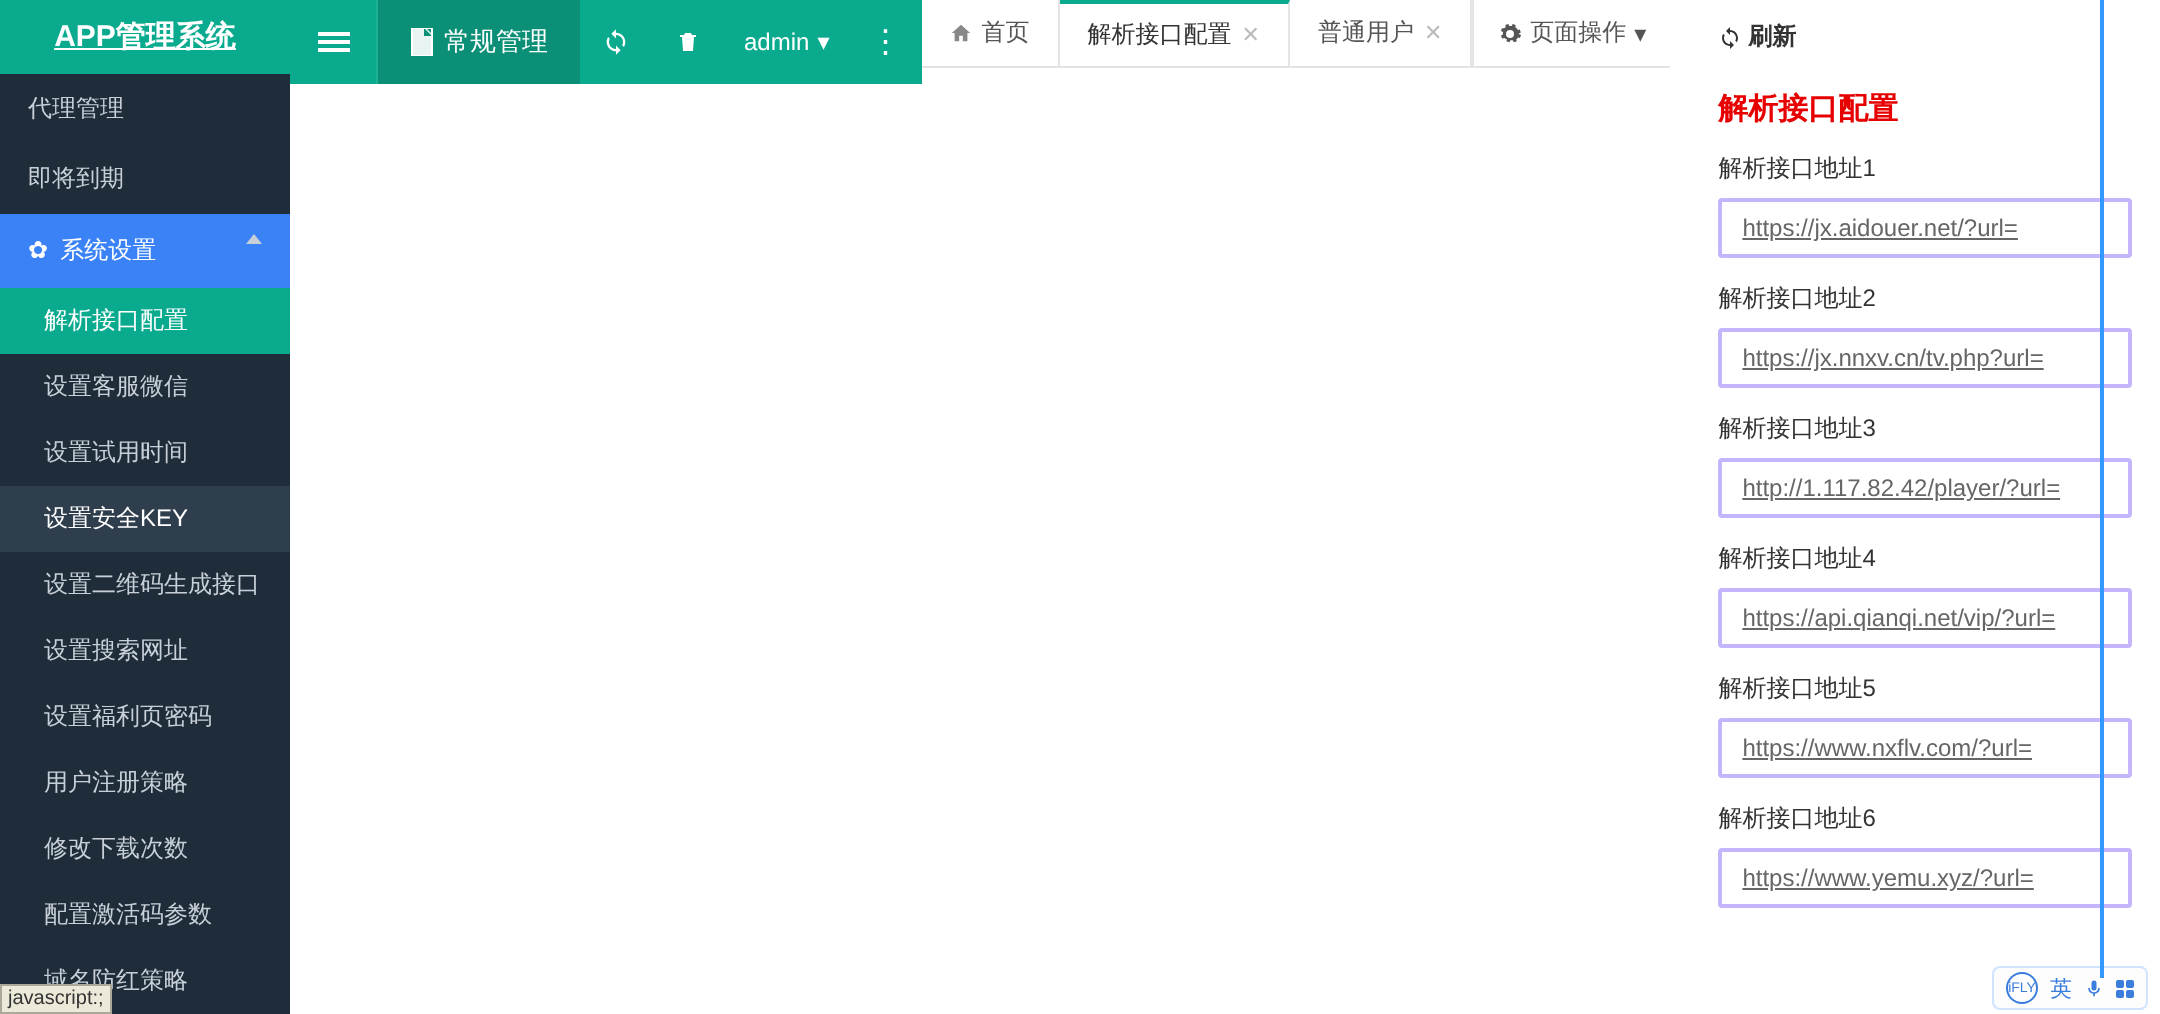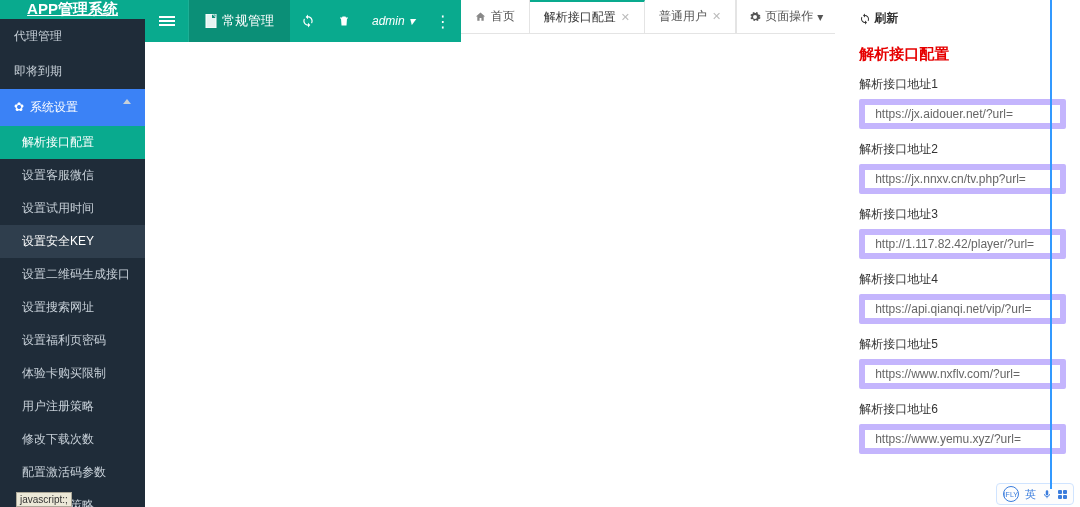--- a/index.html
+++ b/index.html
@@ -19,45 +19,45 @@
 
 
 .main { flex: 1; display: flex; flex-direction: row; position: relative; }
 
 
 .topbar { height: 42px; background: #09aa8e; display: flex; align-items: center; color: #fff; }
 .top-btn { width: 44px; height: 42px; display: flex; align-items: center; justify-content: center; cursor: pointer; border-right: 1px solid rgba(255,255,255,0.08); }
 .top-tab { padding: 0 16px; height: 42px; display: flex; align-items: center; background: #0b8f77; cursor: pointer; font-size: 13px; gap: 5px; }
 .top-spacer { flex: 1; }
 .top-icon { width: 36px; height: 42px; display: flex; align-items: center; justify-content: center; cursor: pointer; }
-.top-user { padding: 0 10px; cursor: pointer; display: flex; align-items: center; gap: 4px; font-size: 12px; font-style: italic; }
+.top-user { padding: 0 10px; cursor: pointer; display: flex; align-items: center; gap: 4px; font-size: 12px; }
 .top-dots { padding: 0 10px; cursor: pointer; font-size: 16px; }
 .menu-lines { display:inline-block; width:16px;}
 .menu-lines span{display:block;height:2px;background:#fff;margin:2px 0;}
 
 
 .tabstrip { height: 34px; border-bottom: 1px solid #e4e4e4; display: flex; align-items: stretch; background: #fff; }
 .tab { padding: 0 14px; display: flex; align-items: center; gap: 5px; border-right: 1px solid #e4e4e4; cursor: pointer; font-size: 12px; color: #555; position: relative; }
 .tab.active { border-top: 2px solid #09aa8e; color: #333; }
 .tab .close { color: #bbb; font-size: 11px; }
 .tab-home-icon { color: #888; }
 .tabstrip-spacer { flex: 1; }
 .page-ops { padding: 0 12px; display: flex; align-items: center; gap: 4px; cursor: pointer; color: #555; font-size: 12px; border-left: 1px solid #e4e4e4; }
 .gear-small{ display:inline-block; }
 
 
 .content { flex: 1; overflow-y: auto; padding: 10px 14px; margin-left: 10px; }
 .refresh-link { color: #333; cursor: pointer; font-size: 12px; display: inline-flex; align-items: center; gap: 3px; margin-bottom: 10px; font-weight: bold;}
 .section-title { color: #e60000; font-size: 15px; font-weight: bold; margin: 8px 0 12px; }
 .field { margin-bottom: 12px; }
 .field-label { font-size: 12px; color: #333; margin-bottom: 6px; display: block; }
-.field-input { width: 100%; height: 30px; border: 6px solid #c4b5fd; border-radius: 2px; padding: 0 10px; font-size: 12px; color: #666; }
-
-
-.statusbar { position: absolute; bottom: 0; left: 16px; font-size: 10px; background: #ece9d8; border: 1px solid #aca899; padding: 1px 3px; color: #333; }
+.field-input { width: 100%; height: 30px; border: 2px solid #c4b5fd; border-radius: 2px; padding: 0 10px; font-size: 12px; color: #666; text-decoration: underline; }
+
+
+.statusbar { position: absolute; bottom: 0; left: 0; font-size: 10px; background: #ece9d8; border: 1px solid #aca899; padding: 1px 3px; color: #333; }
 
 
 .ime { position: absolute; bottom: 2px; right: 6px; display: flex; gap: 6px; align-items: center; background: #fdfdfd; border: 1px solid #d0e4ff; border-radius: 4px; padding: 2px 6px; }
 .ime-item { color: #3b7ddd; font-size: 11px; cursor: pointer; }
 .ime-circle { width: 16px; height: 16px; border: 1.5px solid #3b7ddd; border-radius: 50%; display: flex; align-items: center; justify-content: center; font-size: 7px; color: #3b7ddd; }
 .ime-dots { display:grid; grid-template-columns: repeat(2,4px); gap:1px;}
 .ime-dots span{width:4px;height:4px;background:#3b7ddd;border-radius:1px;}
 
 
 .vline { position: absolute; top: 0; bottom: 18px; width: 2px; background: #3399ff; right: 28px; }
@@ -77,21 +77,20 @@
       <span><span class="gear">✿</span><span>系统设置</span></span>
       <span class="caret-up"></span>
     </div>
     <div class="side-sub active">解析接口配置</div>
     <div class="side-sub">设置客服微信</div>
     <div class="side-sub">设置试用时间</div>
     <div class="side-sub highlight">设置安全KEY</div>
     <div class="side-sub">设置二维码生成接口</div>
     <div class="side-sub">设置搜索网址</div>
     <div class="side-sub">设置福利页密码</div>
-    <div class="side-sub">体验卡购买限制</div>
     <div class="side-sub">用户注册策略</div>
     <div class="side-sub">修改下载次数</div>
     <div class="side-sub">配置激活码参数</div>
     <div class="side-sub">域名防红策略</div>
 
   </div>
 
   <div class="main">
 
     <div class="topbar">

